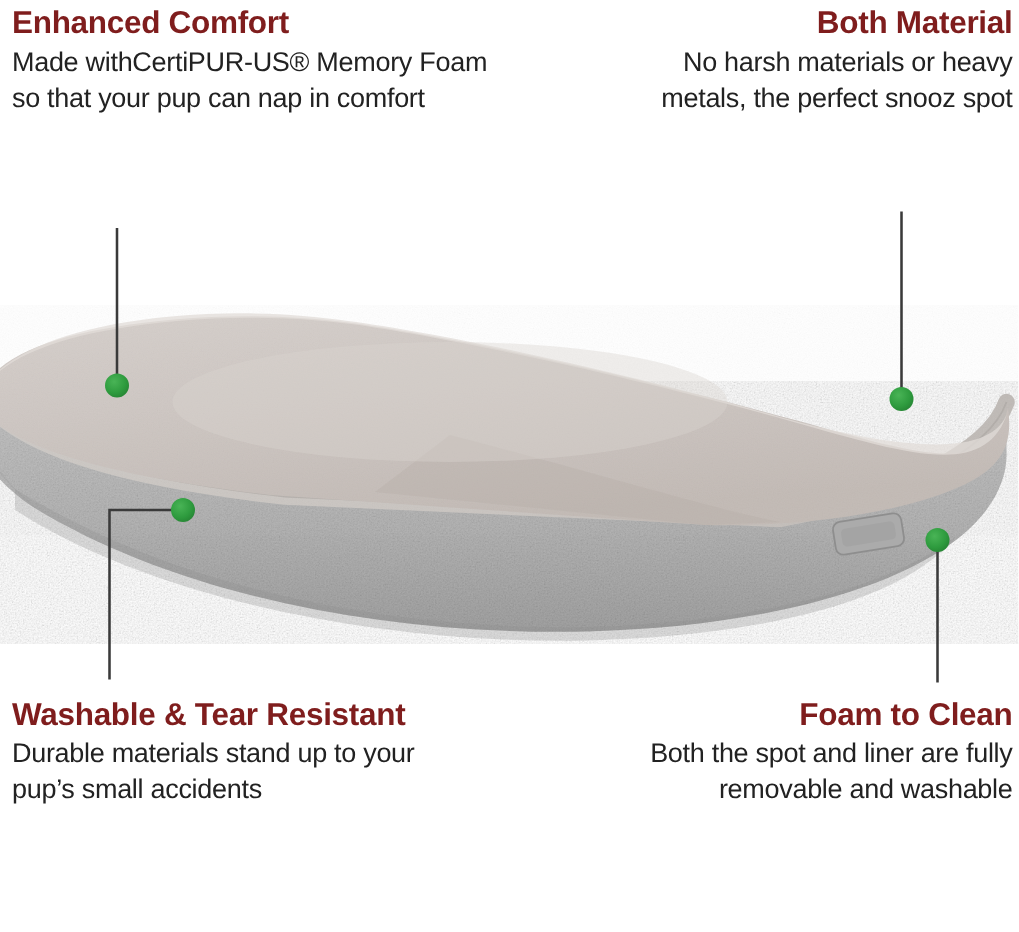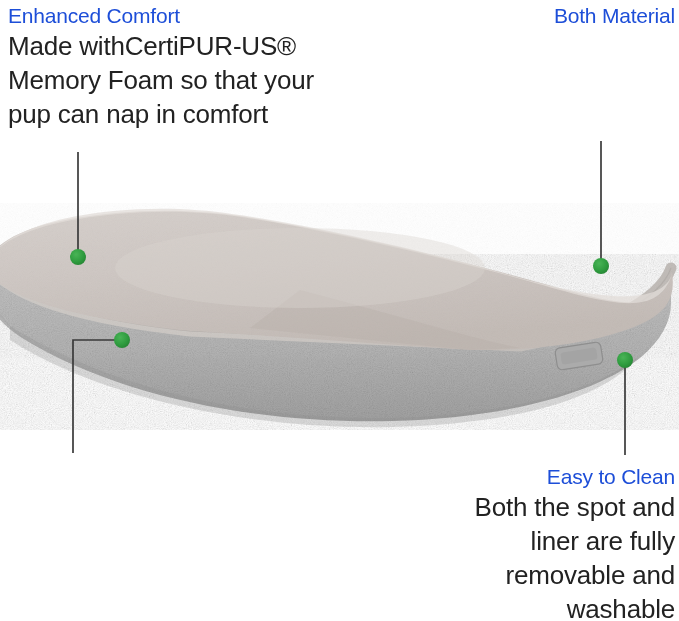--- a/index.html
+++ b/index.html
@@ -16,30 +16,30 @@
     font-family: "Liberation Sans", sans-serif;
     -webkit-font-smoothing: antialiased;
   }
 
   
   .callout {
     position: absolute;
     line-height: 1.30;
   }
   .callout .c-title {
-    font-weight: normal;
+    font-weight: bold;
     font-size: 21px;
-    color: #1d4ed8;
+    color: #7f1d1d;
     letter-spacing: -0.2px;
     display: block;
     margin: 0 0 1px 0;
   }
   .callout .c-body {
     font-weight: 400;
-    font-size: 26px;
+    font-size: 18px;
     color: #222222;
     letter-spacing: -0.2px;
     display: block;
   }
 
   #callout-enhanced-comfort {
     left: 8px;  top: 2px;  width: 330px; text-align: left;
   }
   #callout-safe-material {
     right: 4px; top: 2px;  width: 250px; text-align: right;
@@ -177,21 +177,26 @@
     </g>
   </svg>
 
   <div class="callout" id="callout-enhanced-comfort">
     <span class="c-title">Enhanced Comfort</span>
     <span class="c-body">Made withCertiPUR-US® Memory Foam so that your pup can nap in comfort</span>
   </div>
 
   <div class="callout" id="callout-safe-material">
     <span class="c-title">Both Material</span>
-  </div>
-
+    <span class="c-body">No harsh materials or heavy metals, the perfect snooz spot</span>
+  </div>
+
+  <div class="callout" id="callout-washable-tear-resistant">
+    <span class="c-title">Washable &amp; Tear Resistant</span>
+    <span class="c-body">Durable materials stand up to your pup’s small accidents</span>
+  </div>
 
   <div class="callout" id="callout-easy-to-clean">
-    <span class="c-title">Easy to Clean</span>
+    <span class="c-title">Foam to Clean</span>
     <span class="c-body">Both the spot and liner are fully removable and washable</span>
   </div>
 
 </div>
 
 </body></html>

